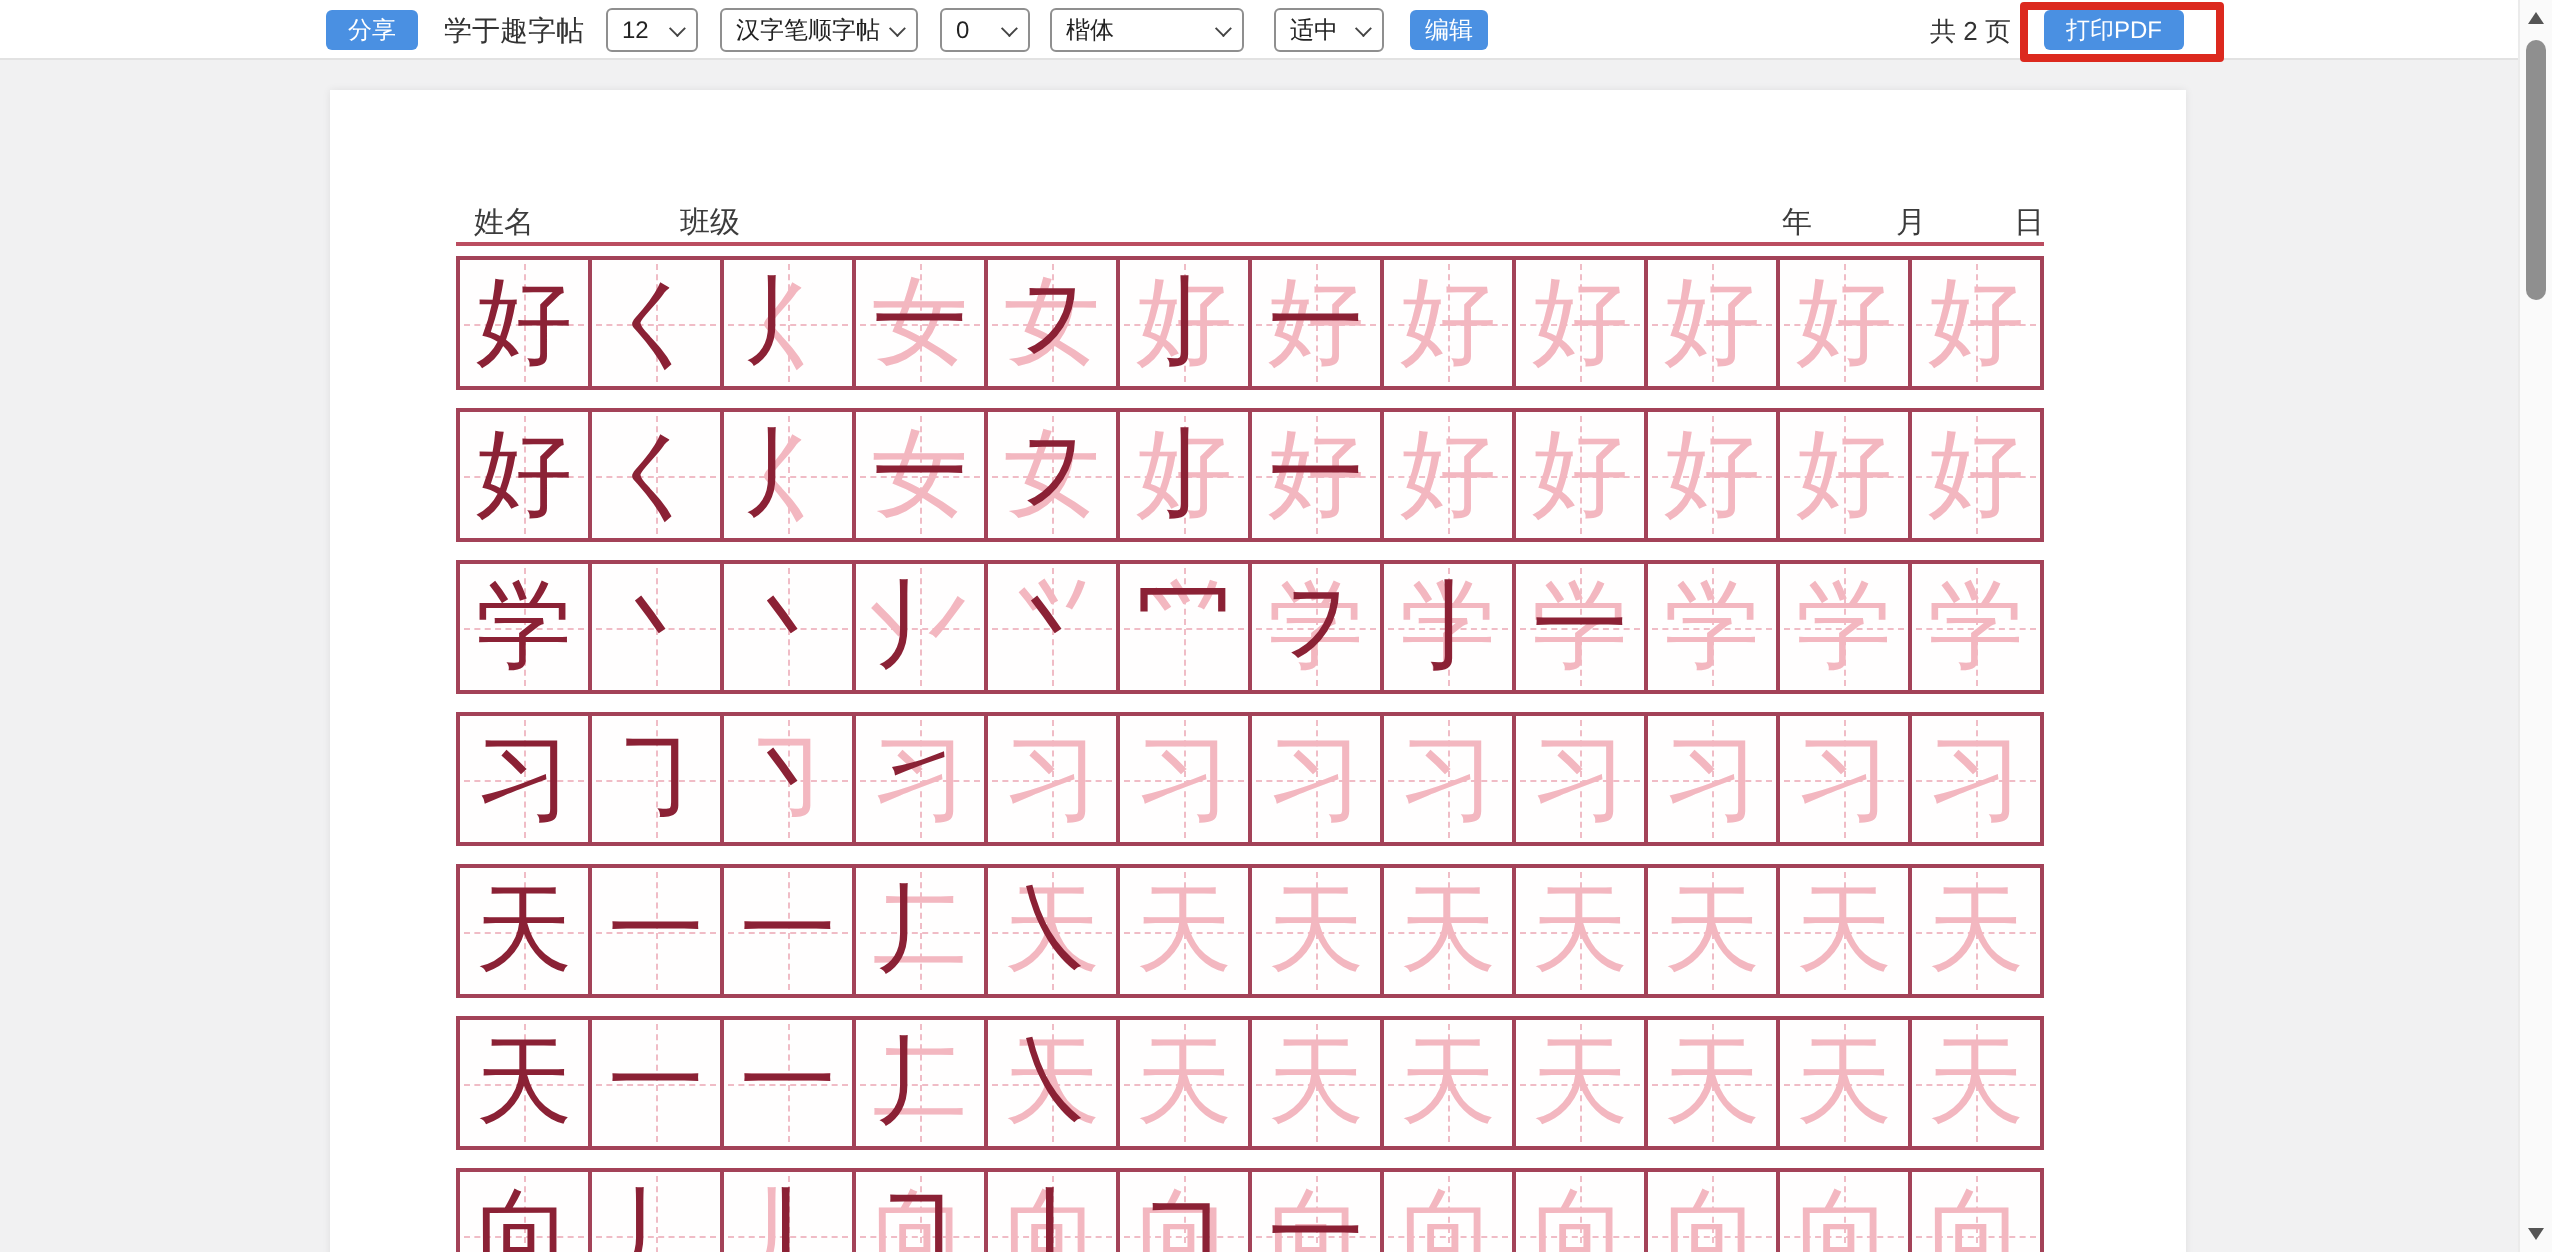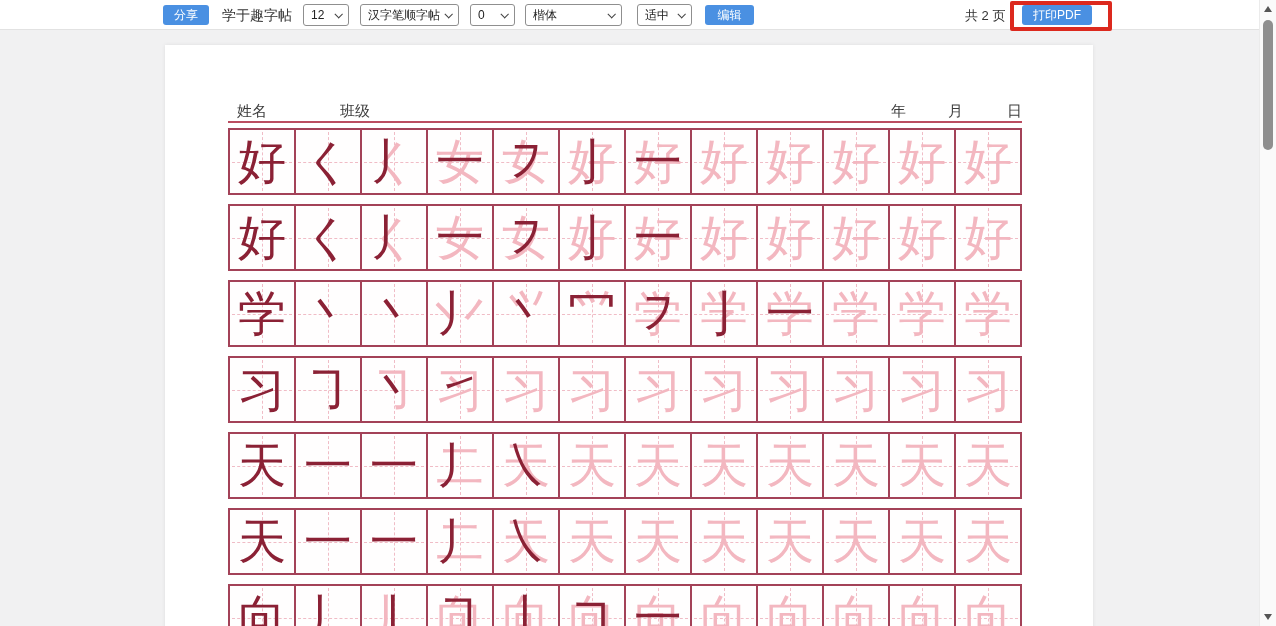--- a/index.html
+++ b/index.html
@@ -13,21 +13,21 @@
     position:absolute; left:0; top:0; width:1259px; height:30px;
     background:#ffffff; border-bottom:1px solid #e2e2e2;
   }
   .btn {
     position:absolute; top:5px; height:20px; border:none; border-radius:3px;
     background:#4a90e2; color:#fff; font-size:12px; line-height:20px;
     text-align:center; padding:0 0; cursor:pointer;
     font-family:"Liberation Sans", sans-serif;
   }
   .share-btn { left:163px; width:46px; }
-  .edit-btn  { left:705px; width:49px; }
+  .edit-btn  { left:705px; width:39px; }
   .print-btn { left:1022px; width:70px; }
   .brand { position:absolute; left:222px; top:7px; font-size:14px; color:#333; }
   .pagecount { position:absolute; left:965px; top:7px; font-size:13px; color:#333; }
   .select {
     position:absolute; top:4px; height:22px; background:#fff;
     border:1px solid #8f8f8f; border-radius:3px; display:flex;
     align-items:center; padding:4px 7px; font-size:12px; color:#222;
     cursor:pointer;
   }
   .select .chev {

